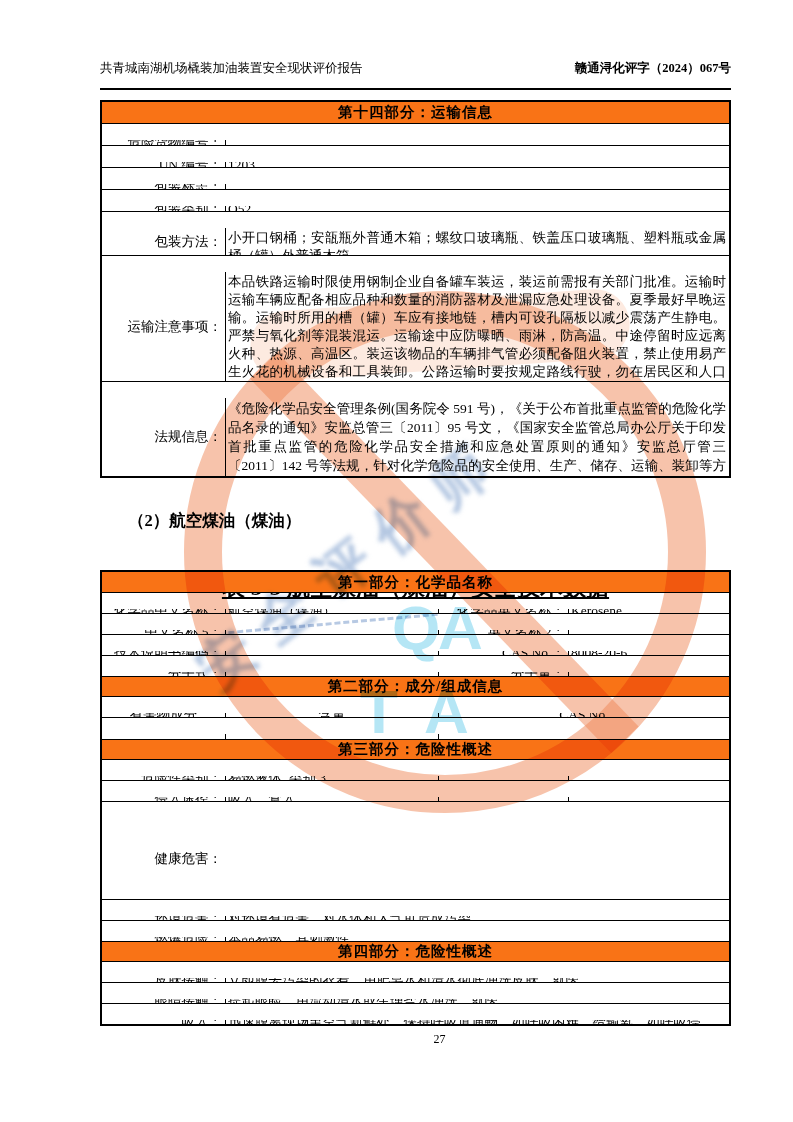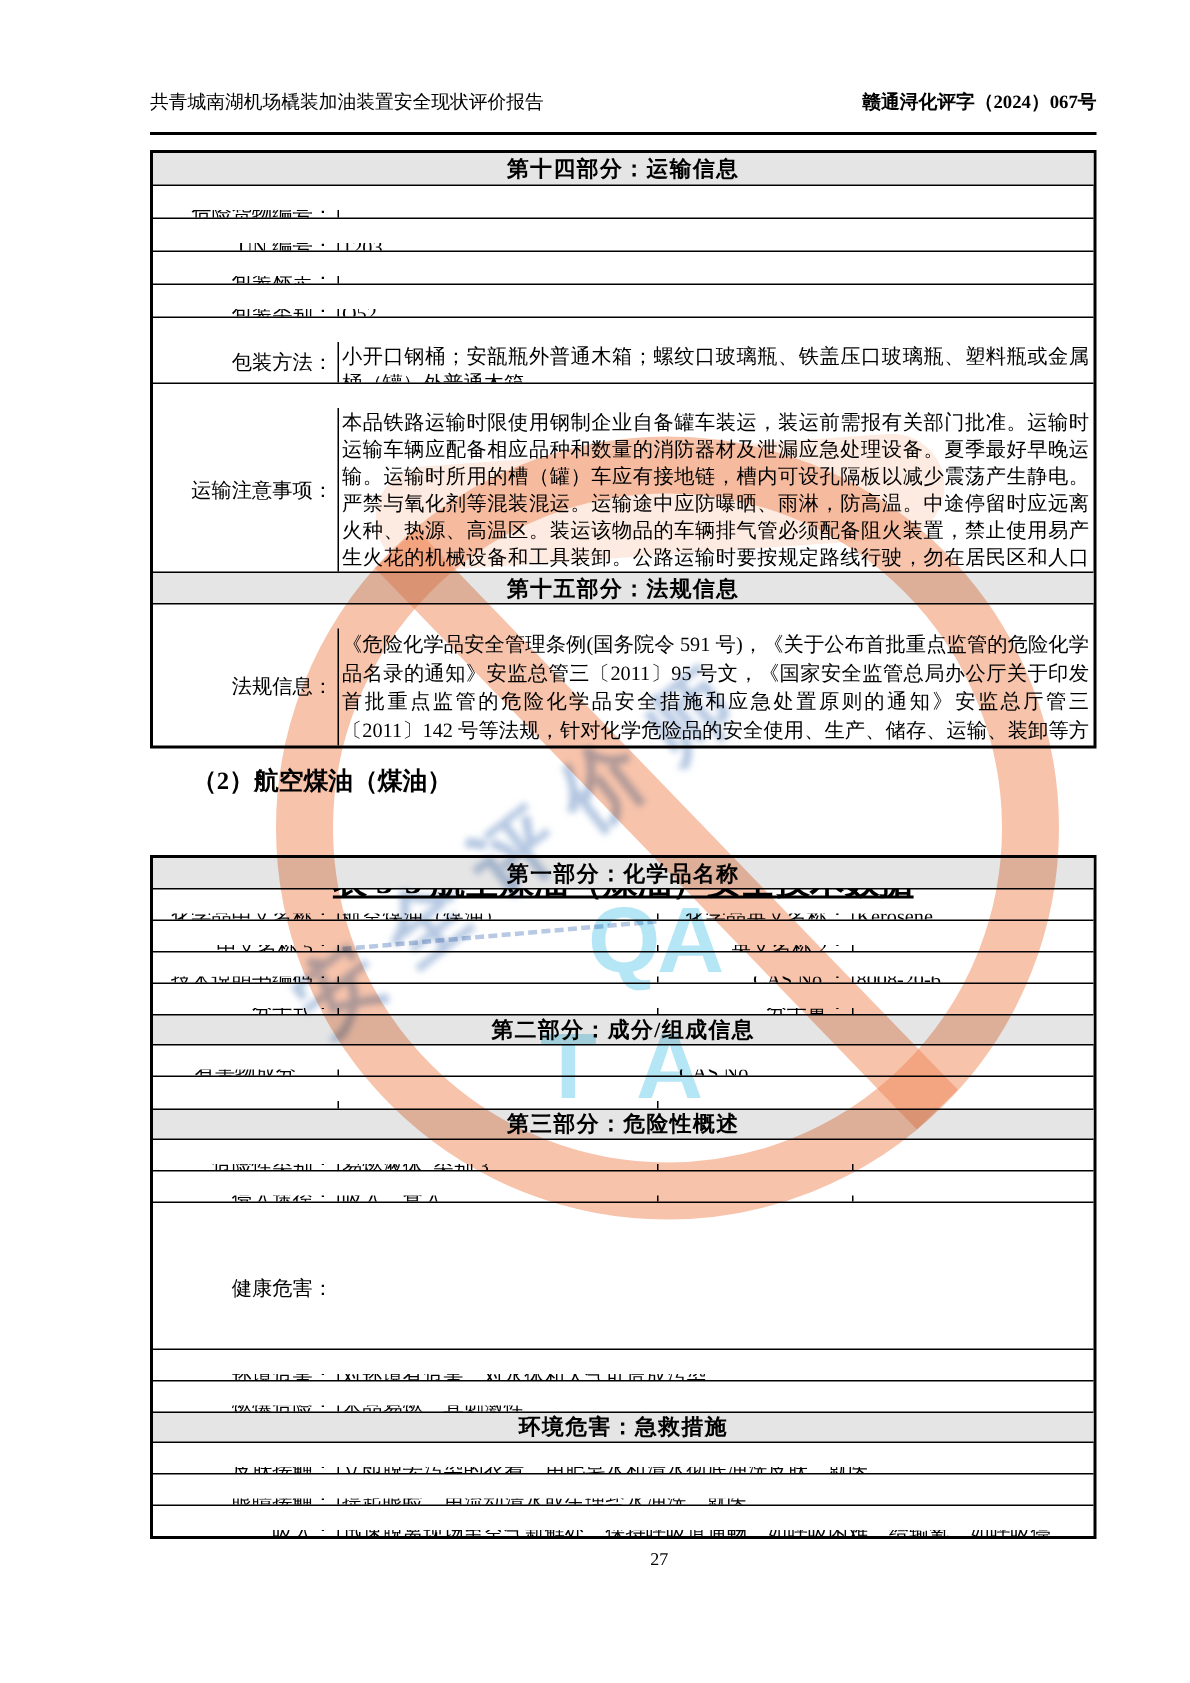--- a/index.html
+++ b/index.html
@@ -13,21 +13,21 @@
   .head-rule{position:absolute;left:100px;top:88px;width:631px;height:2px;background:#000;}
   .page-num{position:absolute;left:0;top:1032px;width:793px;text-align:center;font-size:12px;padding-left:43px;}
   
   .tbl{position:absolute;left:100px;width:631px;border:2px solid #000;box-sizing:border-box;background:transparent;}
   .t-row{display:flex;box-sizing:border-box;border-top:1px solid #000;}
   .t-row:first-child{border-top:none;}
   .cell{box-sizing:border-box;border-left:1px solid #000;display:flex;align-items:center;font-size:13.5px;overflow:hidden;margin-top:16px;}
   .cell:first-child{border-left:none;}
   .label{justify-content:flex-end;text-align:right;padding-right:3px;white-space:nowrap;}
   .value{justify-content:flex-start;padding-left:2px;}
-  .sec{background:#e5e5e5;}
+  .sec{background:#f97316;}
   .sec-cell{flex:1;display:flex;align-items:center;justify-content:center;font-weight:bold;font-size:14.5px;letter-spacing:1px;}
   .para{display:block;text-align:justify;padding:1px 3px 1px 2px;line-height:18px;align-items:flex-start;}
   .ctr{justify-content:center;text-align:center;padding:0;}
   
   .w-lab{width:123px;flex:none;}
   .w-rest{flex:1;}
   .c1{width:123px;flex:none;}
   .c2{width:213px;flex:none;}
   .c3{width:130px;flex:none;}
   .c4{flex:1;}
@@ -89,23 +89,20 @@
       <div class="cell value w-rest">O52</div>
     </div>
     <div class="t-row h44">
       <div class="cell label w-lab">包装方法：</div>
       <div class="cell value w-rest para">小开口钢桶；安瓿瓶外普通木箱；螺纹口玻璃瓶、铁盖压口玻璃瓶、塑料瓶或金属桶（罐）外普通木箱。</div>
     </div>
     <div class="t-row h126">
       <div class="cell label w-lab">运输注意事项：</div>
       <div class="cell value w-rest para">本品铁路运输时限使用钢制企业自备罐车装运，装运前需报有关部门批准。运输时运输车辆应配备相应品种和数量的消防器材及泄漏应急处理设备。夏季最好早晚运输。运输时所用的槽（罐）车应有接地链，槽内可设孔隔板以减少震荡产生静电。严禁与氧化剂等混装混运。运输途中应防曝晒、雨淋，防高温。中途停留时应远离火种、热源、高温区。装运该物品的车辆排气管必须配备阻火装置，禁止使用易产生火花的机械设备和工具装卸。公路运输时要按规定路线行驶，勿在居民区和人口稠密区停留。铁路运输时要禁止溜放。严禁用木船、水泥船散装运输。</div>
     </div>
-    <div class="t-row sec h21">
-      <div class="sec-cell">第十五部分：法规信息</div>
-    </div>
     <div class="t-row h95">
       <div class="cell label w-lab">法规信息：</div>
       <div class="cell value w-rest para" style="line-height:19px;">《危险化学品安全管理条例(国务院令 591 号)，《关于公布首批重点监管的危险化学品名录的通知》安监总管三〔2011〕95 号文，《国家安全监管总局办公厅关于印发首批重点监管的危险化学品安全措施和应急处置原则的通知》安监总厅管三〔2011〕142 号等法规，针对化学危险品的安全使用、生产、储存、运输、装卸等方面均作了相应规定。汽油已列入《危险化学品目录》</div>
     </div>
   </div>
 
   <div class="sub-heading">（2）航空煤油（煤油）</div>
   <div class="tbl-caption">表 3-3  航空煤油（煤油）安全技术数据</div>
 
   <div class="tbl" style="top:570px;">
@@ -134,20 +131,21 @@
       <div class="cell label c1">分子式：</div>
       <div class="cell value c2"></div>
       <div class="cell label c3">分子量：</div>
       <div class="cell value c4"></div>
     </div>
     <div class="t-row sec h20">
       <div class="sec-cell">第二部分：成分/组成信息</div>
     </div>
     <div class="t-row h21">
       <div class="cell ctr c1">有害物成分</div>
+      <div class="cell ctr c2">含量</div>
       <div class="cell ctr c34">CAS No.</div>
     </div>
     <div class="t-row h22">
       <div class="cell ctr c1"></div>
       <div class="cell ctr c2"></div>
       <div class="cell ctr c34"></div>
     </div>
     <div class="t-row sec h20">
       <div class="sec-cell">第三部分：危险性概述</div>
     </div>
@@ -168,21 +166,21 @@
     </div>
     <div class="t-row h21">
       <div class="cell label c1">环境危害：</div>
       <div class="cell value w-rest">对环境有危害，对水体和大气可造成污染。</div>
     </div>
     <div class="t-row h21">
       <div class="cell label c1">燃爆危险：</div>
       <div class="cell value w-rest">本品易燃，具刺激性。</div>
     </div>
     <div class="t-row sec h20">
-      <div class="sec-cell">环境危害：急救措施</div>
+      <div class="sec-cell">第四部分：危险性概述</div>
     </div>
     <div class="t-row h21">
       <div class="cell label c1">皮肤接触：</div>
       <div class="cell value w-rest">立即脱去污染的衣着，用肥皂水和清水彻底冲洗皮肤。就医。</div>
     </div>
     <div class="t-row h21">
       <div class="cell label c1">眼睛接触：</div>
       <div class="cell value w-rest">提起眼睑，用流动清水或生理盐水冲洗。就医。</div>
     </div>
     <div class="t-row h21">

